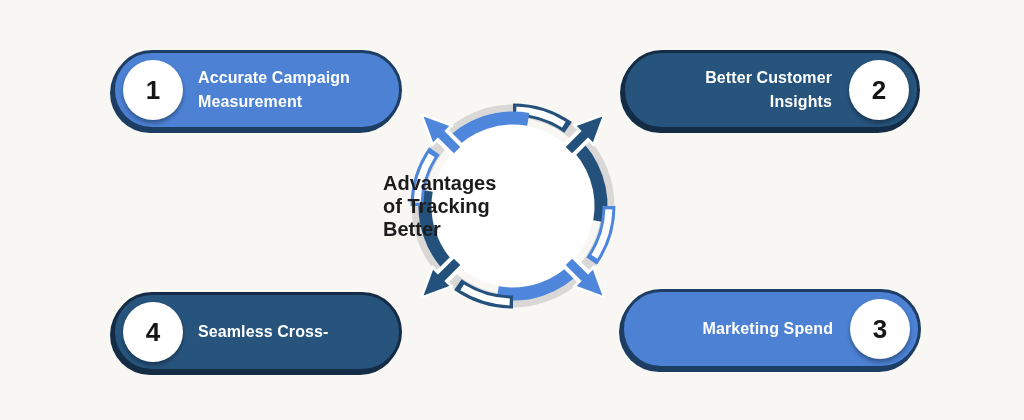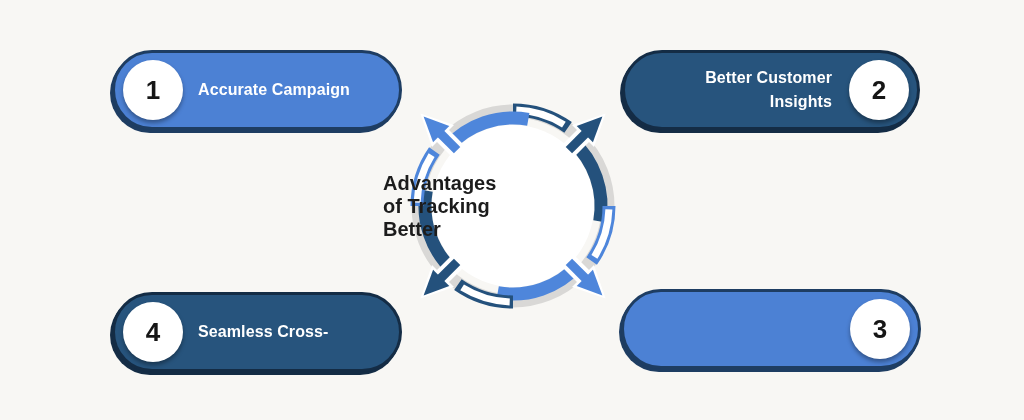--- a/index.html
+++ b/index.html
@@ -69,38 +69,40 @@
 <body>
 
 <div class="canvas">
 
   <div class="pill v-blue side-left p1">
     <div class="num-circle">
       <span>1</span>
     </div>
     <div class="pill-label">
       <span>Accurate Campaign</span>
+      <span>Measurement</span>
     </div>
   </div>
 
   <div class="pill v-navy side-right p2">
     <div class="num-circle">
       <span>2</span>
     </div>
     <div class="pill-label">
       <span>Better Customer</span>
       <span>Insights</span>
     </div>
   </div>
 
   <div class="pill v-blue side-right p3">
     <div class="num-circle">
       <span>3</span>
     </div>
     <div class="pill-label">
+      <span>Marketing Spend</span>
     </div>
   </div>
 
   <div class="pill v-navy side-left p4">
     <div class="num-circle">
       <span>4</span>
     </div>
     <div class="pill-label">
       <span>Seamless Cross-</span>
     </div>

